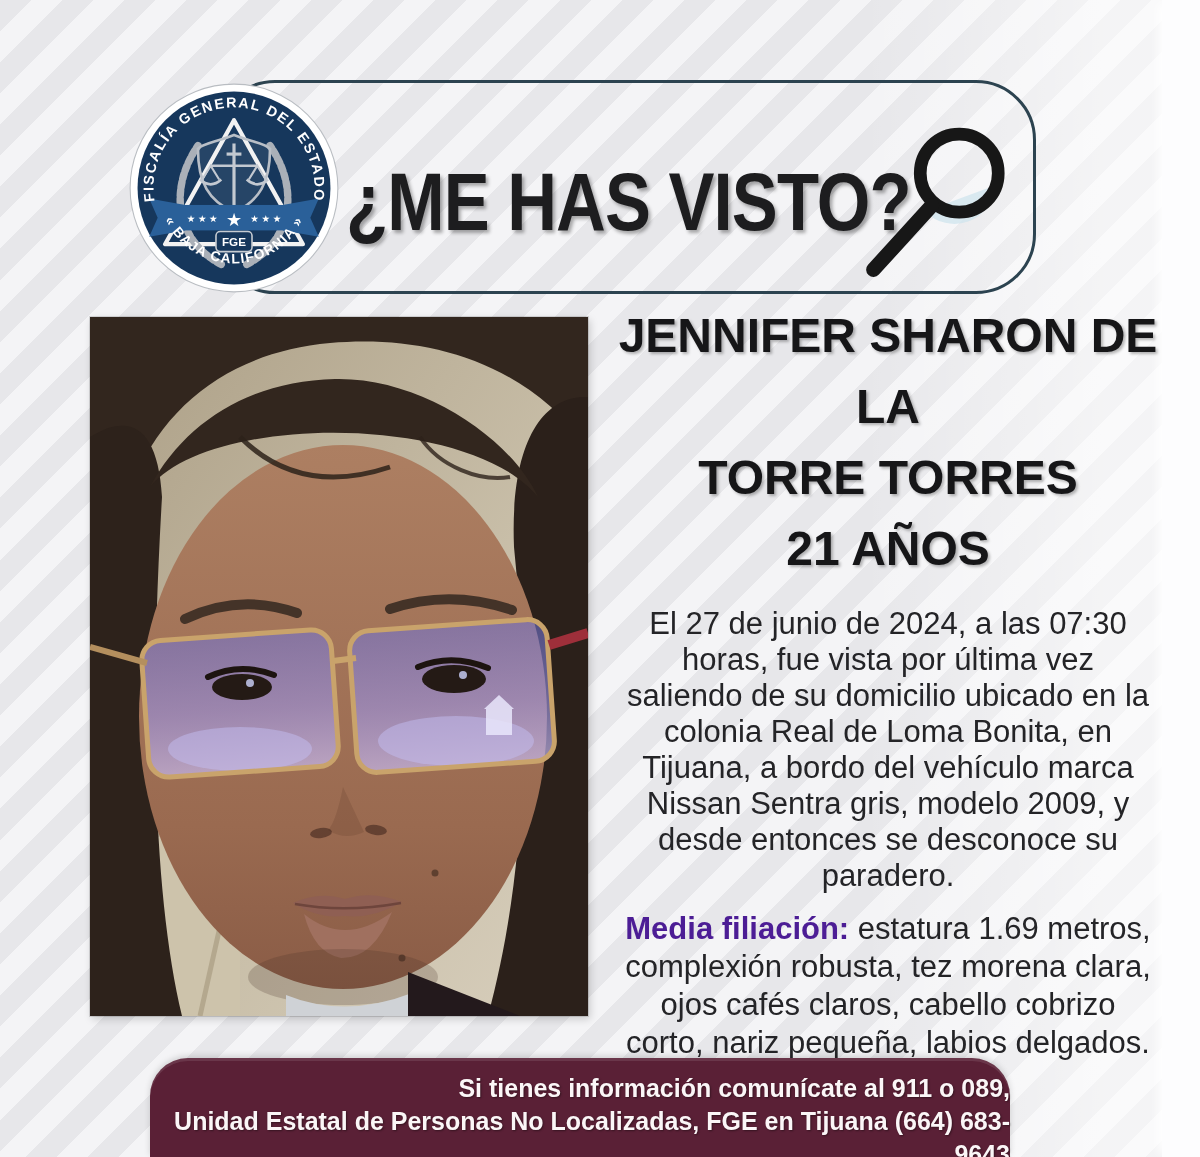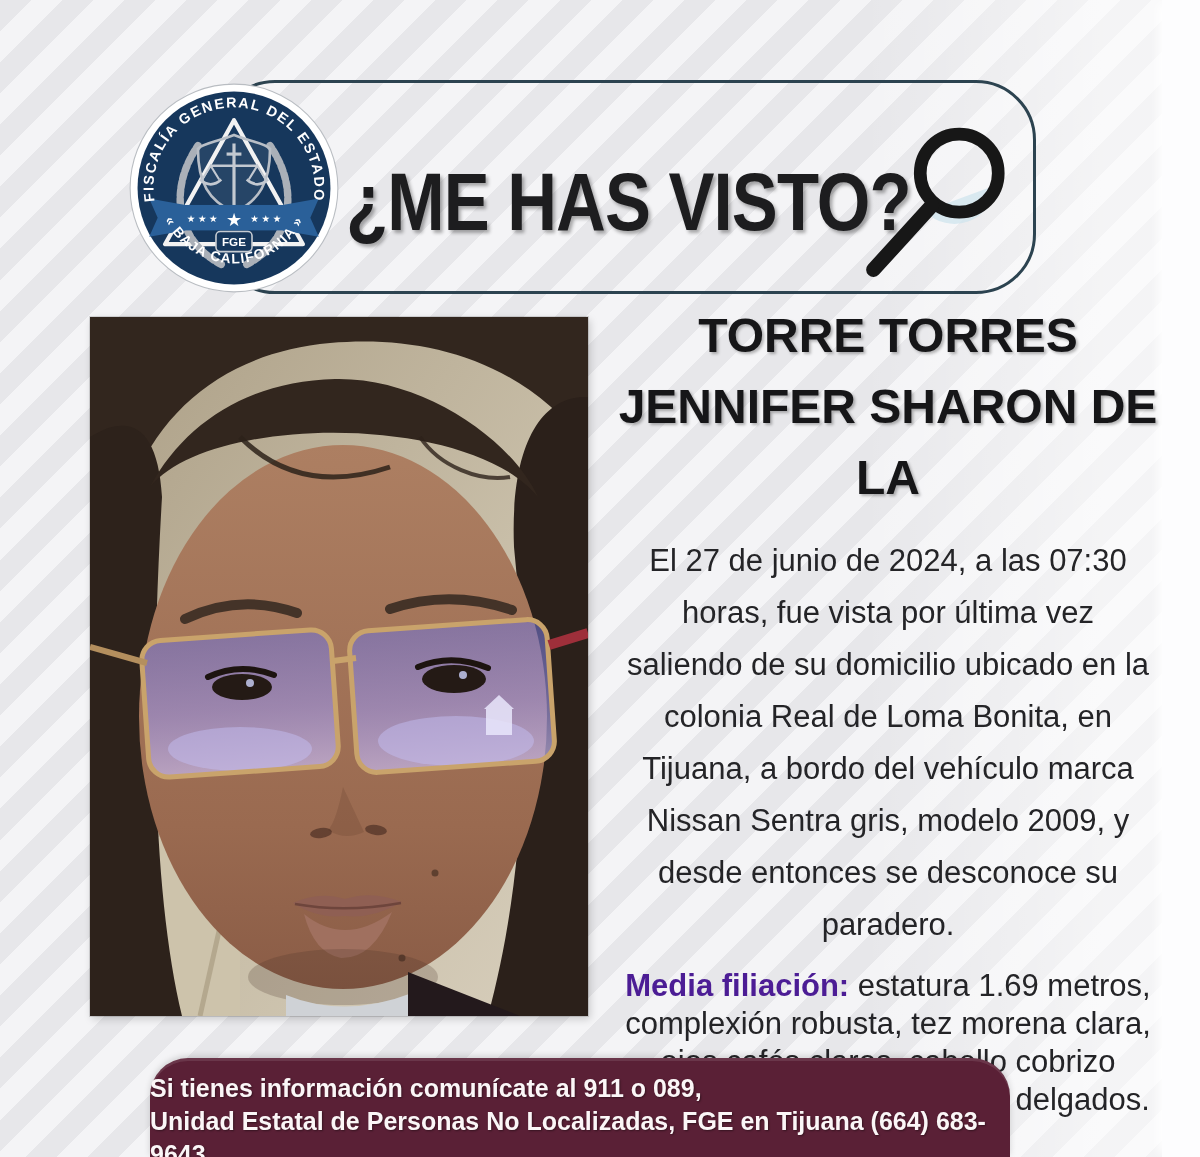--- a/index.html
+++ b/index.html
@@ -28,27 +28,27 @@
   .magnifier{position:absolute;left:852px;top:102px;width:195px;height:195px;}
   
   .photo{position:absolute;left:90px;top:317px;width:498px;height:699px;
     box-shadow:0 0 0 1px rgba(0,0,0,.12), 2px 3px 8px rgba(0,0,0,.18);}
   
   .info{position:absolute;left:608px;top:300px;width:560px;text-align:center;color:#1f1f22;}
   .person-name{font-size:48px;font-weight:bold;line-height:71px;color:#161618;
     text-shadow:2px 2px 3px rgba(0,0,0,.28);}
   .person-age{font-size:48px;font-weight:bold;line-height:71px;color:#161618;
     text-shadow:2px 2px 3px rgba(0,0,0,.28);}
-  .desc{margin:22px auto 0;width:524px;font-size:31px;line-height:52px;color:#242427;}
+  .desc{margin:22px auto 0;width:524px;font-size:31px;line-height:36px;color:#242427;}
   .desc2{margin:16px auto 0;width:540px;font-size:31px;line-height:38px;color:#242427;}
   .desc2 b{color:#4c1d95;}
   
   .footer{
     position:absolute;left:150px;top:1058px;width:860px;height:99px;
-    background:#5a2036;border-radius:38px 38px 0 0;text-align:left;color:#fbf6f7;
+    background:#5a2036;border-radius:38px 38px 0 0;text-align:right;color:#fbf6f7;
     box-shadow:inset 0 3px 0 rgba(255,255,255,.10), 0 -2px 6px rgba(0,0,0,.15);
   }
   .footer .l1{margin-top:14px;font-size:25px;font-weight:bold;line-height:33px;
     text-shadow:1px 1px 2px rgba(0,0,0,.4);}
   .footer .l2{font-size:25px;font-weight:bold;line-height:33px;
     text-shadow:1px 1px 2px rgba(0,0,0,.4);}
 </style>
 </head>
 <body>
 
@@ -175,22 +175,23 @@
     <circle cx="345" cy="556" r="3.5" fill="rgba(58,38,28,0.6)"></circle>
     <circle cx="312" cy="641" r="3.5" fill="rgba(58,38,28,0.6)"></circle>
     <ellipse cx="253" cy="660" rx="95" ry="28" fill="rgba(70,45,35,0.22)"></ellipse>
 
     <path d="M196,678 Q255,702 322,676 L322,699 L196,699 Z" fill="#cfd2d6"></path>
     <path d="M318,655 L430,699 L318,699 Z" fill="#23191c"></path>
   </svg>
 </div>
 
 <div class="info">
+  <div class="person-name">JENNIFER SHARON DE LA</div>
   <div class="person-name">TORRE TORRES</div>
-  <div class="person-name">JENNIFER SHARON DE LA</div>
+  <div class="person-age">21 AÑOS</div>
   <div class="desc">El 27 de junio de 2024, a las 07:30 horas, fue vista por última vez saliendo de su domicilio ubicado en la colonia Real de Loma Bonita, en Tijuana, a bordo del vehículo marca Nissan Sentra gris, modelo 2009, y desde entonces se desconoce su paradero.</div>
   <div class="desc2"><b>Media filiación:</b><span> estatura 1.69 metros, complexión robusta, tez morena clara, ojos cafés claros, cabello cobrizo corto, nariz pequeña, labios delgados.</span></div>
 </div>
 
 <div class="footer">
   <div class="l1">Si tienes información comunícate al 911 o 089,</div>
   <div class="l2">Unidad Estatal de Personas No Localizadas, FGE en Tijuana (664) 683-9643</div>
 </div>
 
 </body></html>

